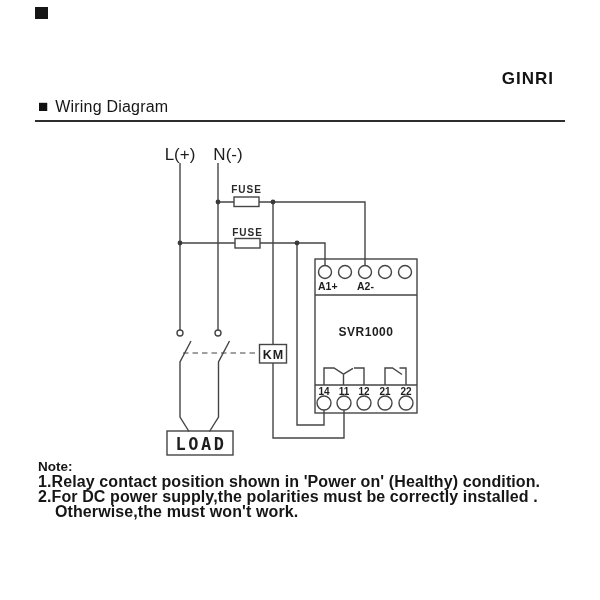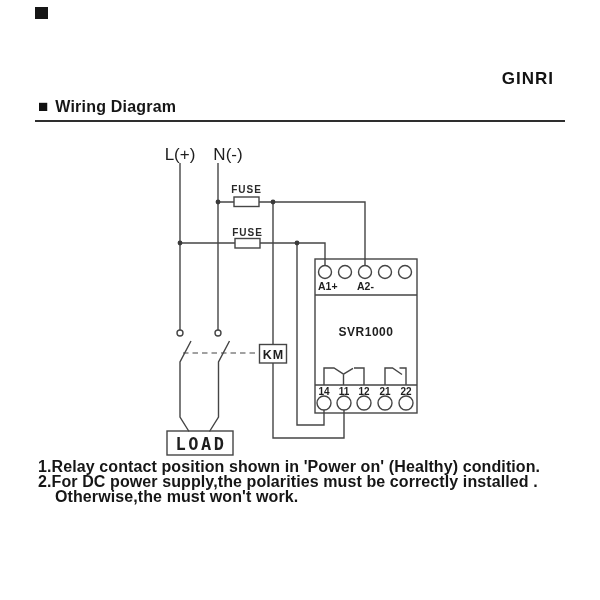--- a/index.html
+++ b/index.html
@@ -15,21 +15,21 @@
     font-size:17px;font-weight:bold;letter-spacing:1px;color:#131313;
   }
   .section-head{
     position:absolute;left:38px;top:98px;display:flex;align-items:center;
   }
   .bullet-glyph{
     font-size:17px;line-height:17px;margin-right:7px;color:#111;
     transform:translateY(-1px);
   }
   .section-title{
-    font-size:16px;font-weight:bold;color:#161616;letter-spacing:0.2px;
+    font-size:16px;font-weight:normal;color:#161616;letter-spacing:0.2px;
   }
   .rule{
     position:absolute;left:35px;top:120px;width:530px;height:2px;background:#2e2e2e;
   }
   svg.diagram{position:absolute;left:0;top:0;width:600px;height:600px;}
   svg .wire{stroke:#454545;stroke-width:1.4;fill:none;}
   svg .boxline{stroke:#454545;stroke-width:1.4;fill:#ffffff;}
   svg .openbox{stroke:#454545;stroke-width:1.4;fill:none;}
   svg .dot{fill:#3a3a3a;stroke:none;}
   svg .term{stroke:#454545;stroke-width:1.4;fill:#ffffff;}
@@ -144,16 +144,17 @@
     <text class="t-load" x="201" y="450" text-anchor="middle">LOAD</text>
   </g>
 
   <text class="t-supply" x="180" y="160" text-anchor="middle">L(+)</text>
   <text class="t-supply" x="228" y="160" text-anchor="middle">N(-)</text>
   <text class="t-fuse" x="246.5" y="192.5" text-anchor="middle">FUSE</text>
   <text class="t-fuse" x="247.5" y="235.5" text-anchor="middle">FUSE</text>
 </svg>
 
 <div class="notes">
+  <div class="note-title">Note:</div>
   <div class="note-line">1.Relay contact position shown in 'Power on' (Healthy) condition.</div>
   <div class="note-line">2.For DC power supply,the polarities must be correctly installed .</div>
   <div class="note-line indent">Otherwise,the must won't work.</div>
 </div>
 
 </body></html>

